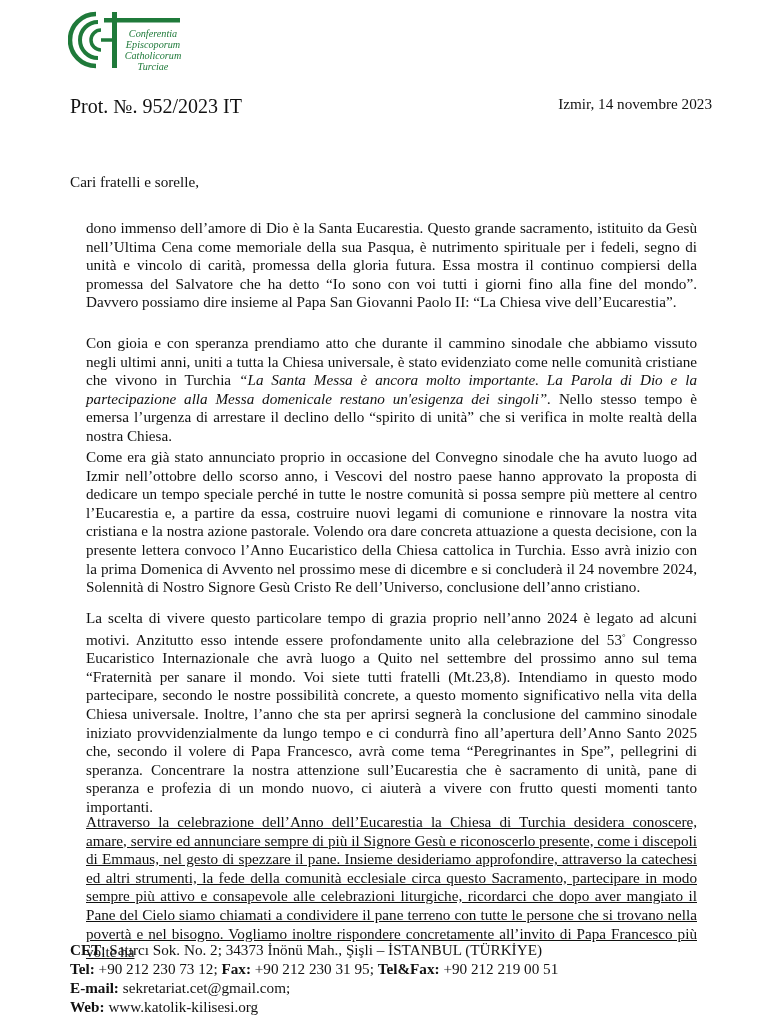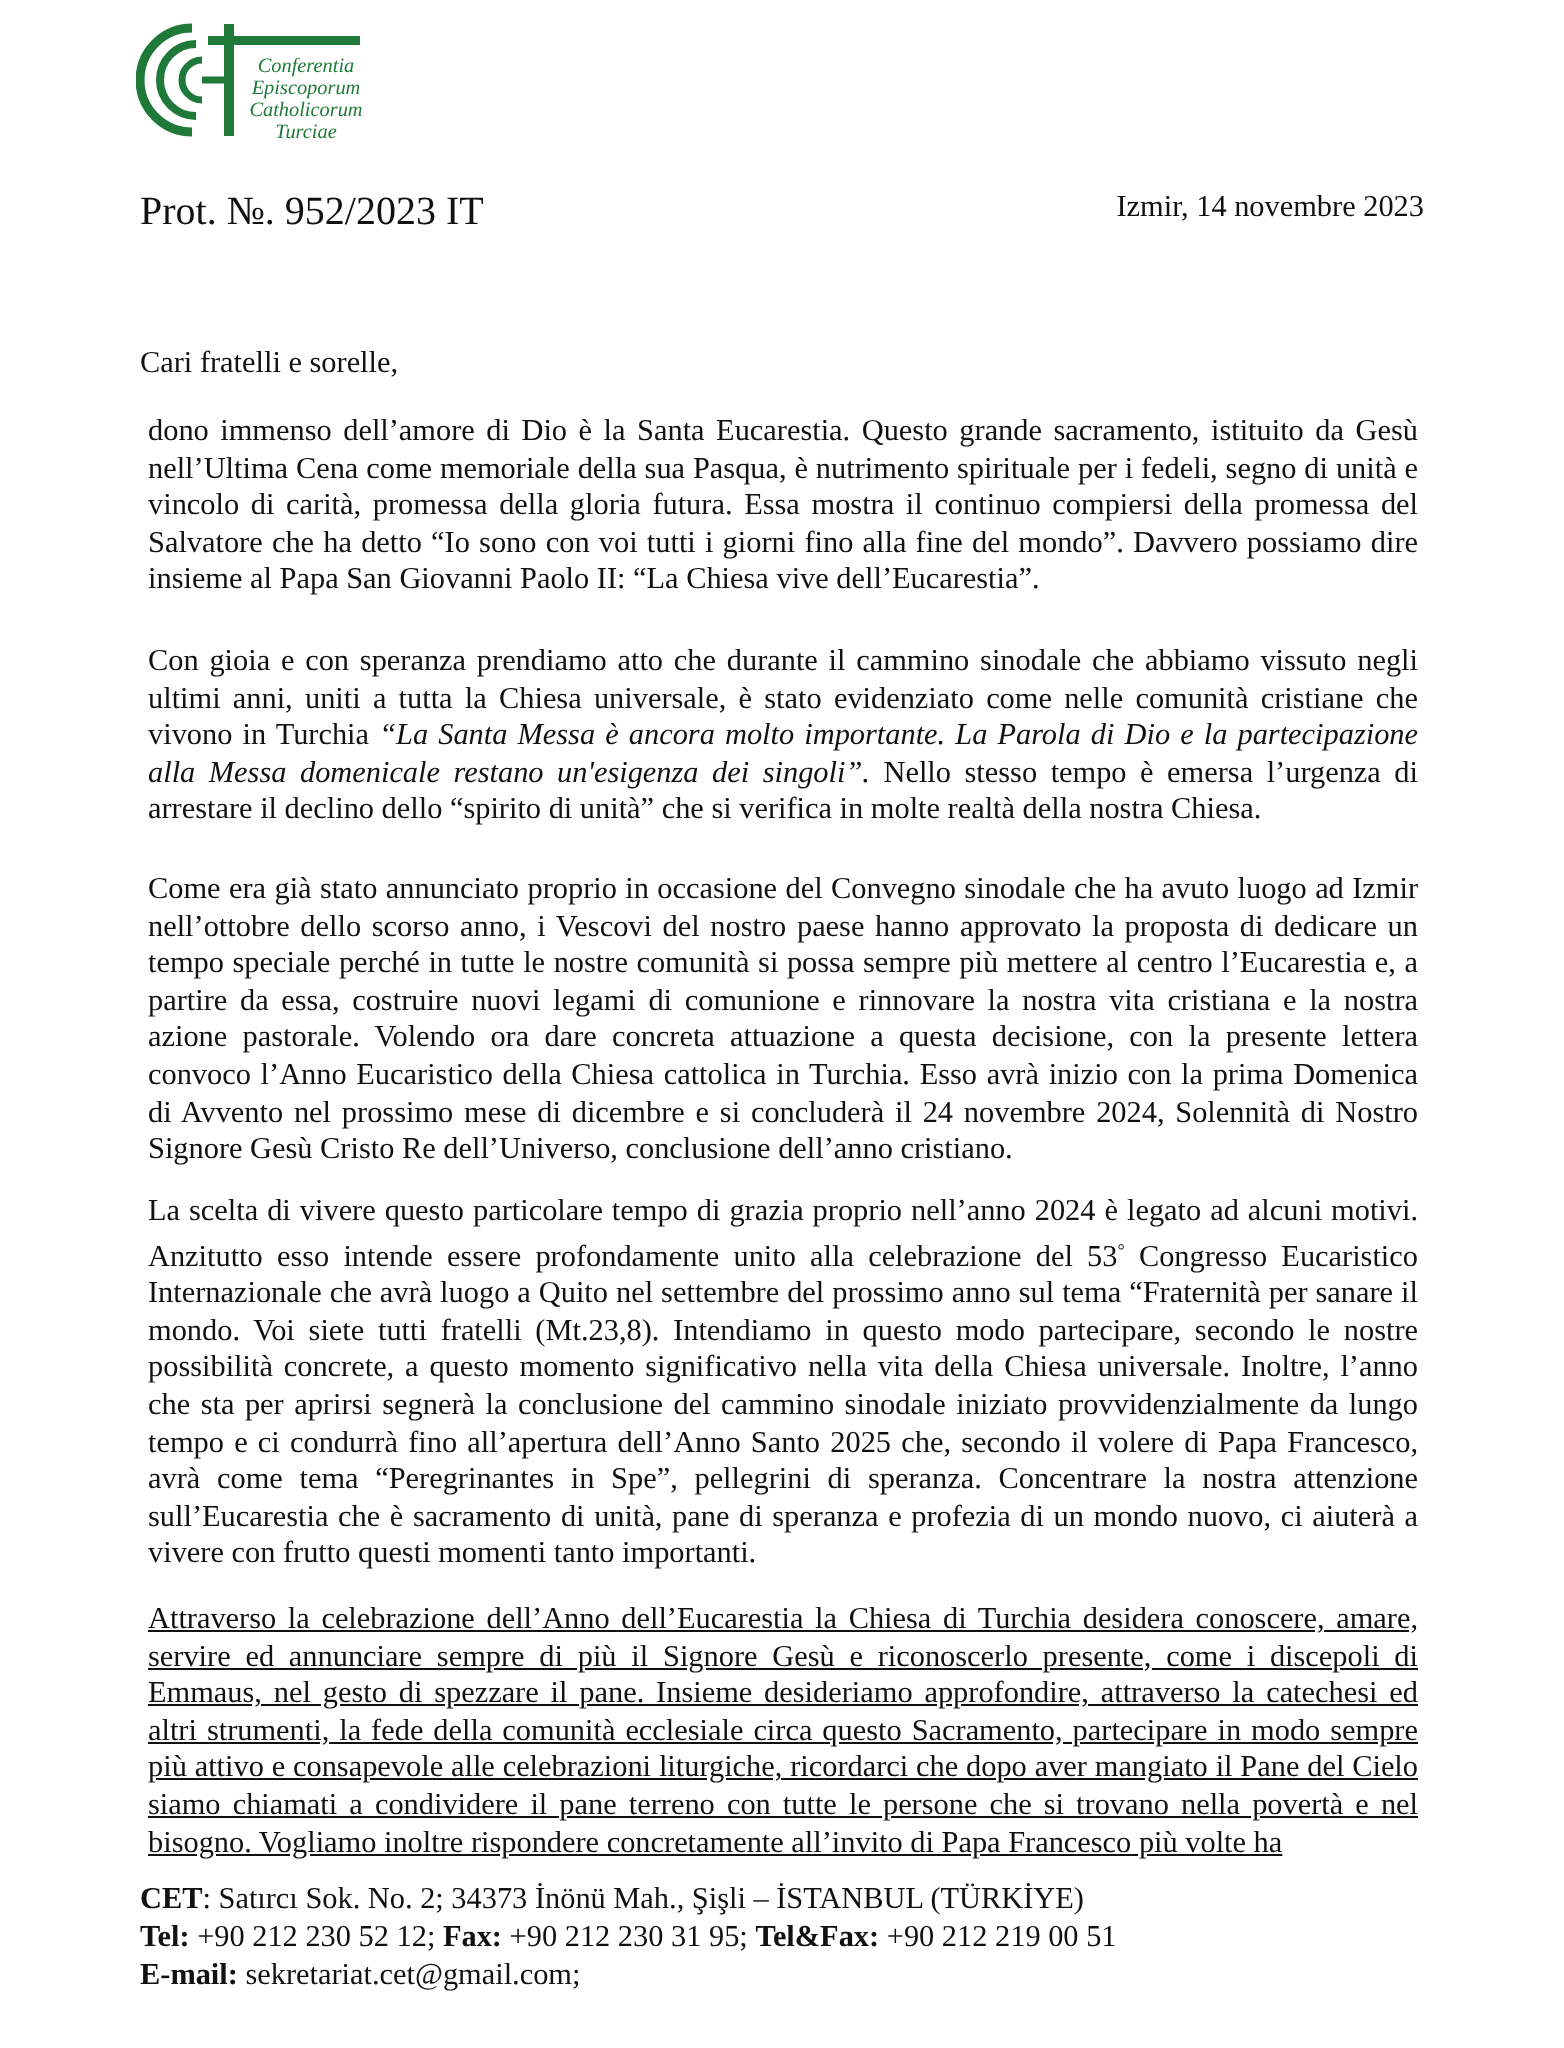--- a/index.html
+++ b/index.html
@@ -16,21 +16,21 @@
     font-size: 10.2px; line-height: 11px; text-align: center; width: 66px;
   }
   .logo-text div { white-space: nowrap; font-style: italic; }
   .prot { position: absolute; left: 70px; top: 95px; font-size: 20px; }
   .date { position: absolute; right: 70px; top: 95px; font-size: 15.2px; }
   .salutation { position: absolute; left: 70px; top: 173px; font-size: 15.2px; }
   .body-text {
     position: absolute; left: 70px; width: 643px;
     font-size: 15.2px; line-height: 18.6px; text-align: justify;
   }
-  .body-text p { margin: 4px; }
+  .body-text p { margin: 16px; }
   .p1 { top: 203px; }
   .p2 { top: 318px; }
   .p3 { top: 432px; }
   .p4 { top: 593px; }
   .p5 { top: 797px; text-decoration: underline; }
   .footer {
     position: absolute; left: 70px; top: 940px;
     font-size: 15.2px; line-height: 19px;
   }
   .footer b { font-weight: bold; }
@@ -78,15 +78,16 @@
 <div class="body-text p4">
   <p><span>La scelta di vivere questo particolare tempo di grazia proprio nell’anno 2024 è legato ad alcuni motivi. Anzitutto esso intende essere profondamente unito alla celebrazione del 53</span><sup>°</sup><span> Congresso Eucaristico Internazionale che avrà luogo a Quito nel settembre del prossimo anno sul tema “Fraternità per sanare il mondo. Voi siete tutti fratelli (Mt.23,8). Intendiamo in questo modo partecipare, secondo le nostre possibilità concrete, a questo momento significativo nella vita della Chiesa universale. Inoltre, l’anno che sta per aprirsi segnerà la conclusione del cammino sinodale iniziato provvidenzialmente da lungo tempo e ci condurrà fino all’apertura dell’Anno Santo 2025 che, secondo il volere di Papa Francesco, avrà come tema “Peregrinantes in Spe”, pellegrini di speranza. Concentrare la nostra attenzione sull’Eucarestia che è sacramento di unità, pane di speranza e profezia di un mondo nuovo, ci aiuterà a vivere con frutto questi momenti tanto importanti.</span></p>
 </div>
 
 <div class="body-text p5">
   <p>Attraverso la celebrazione dell’Anno dell’Eucarestia la Chiesa di Turchia desidera conoscere, amare, servire ed annunciare sempre di più il Signore Gesù e riconoscerlo presente, come i discepoli di Emmaus, nel gesto di spezzare il pane. Insieme desideriamo approfondire, attraverso la catechesi ed altri strumenti, la fede della comunità ecclesiale circa questo Sacramento, partecipare in modo sempre più attivo e consapevole alle celebrazioni liturgiche, ricordarci che dopo aver mangiato il Pane del Cielo siamo chiamati a condividere il pane terreno con tutte le persone che si trovano nella povertà e nel bisogno. Vogliamo inoltre rispondere concretamente all’invito di Papa Francesco più volte ha</p>
 </div>
 
 <div class="footer">
   <div><b>CET</b><span>: Satırcı Sok. No. 2; 34373 İnönü Mah., Şişli – İSTANBUL  (TÜRKİYE)</span></div>
-  <div><b>Tel:</b><span> +90 212 230 52 12; </span><b>Fax:</b><span> +90 212 230 31 95; </span><b>Tel&amp;Fax:</b><span> +90 212 219 00 51</span></div>
+  <div><b>Tel:</b><span> +90 212 230 73 12; </span><b>Fax:</b><span> +90 212 230 31 95; </span><b>Tel&amp;Fax:</b><span> +90 212 219 00 51</span></div>
   <div><b>E-mail:</b><span> sekretariat.cet@gmail.com;</span></div>
+  <div><b>Web:</b><span> www.katolik-kilisesi.org</span></div>
 </div>
 
 </body></html>

